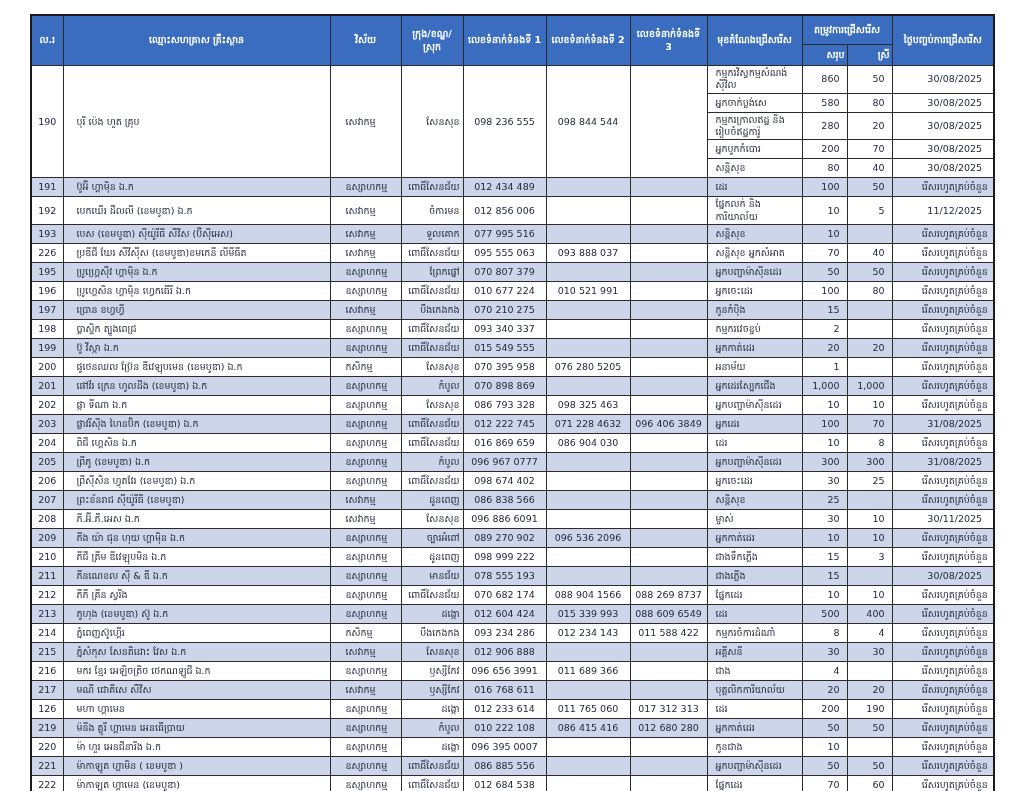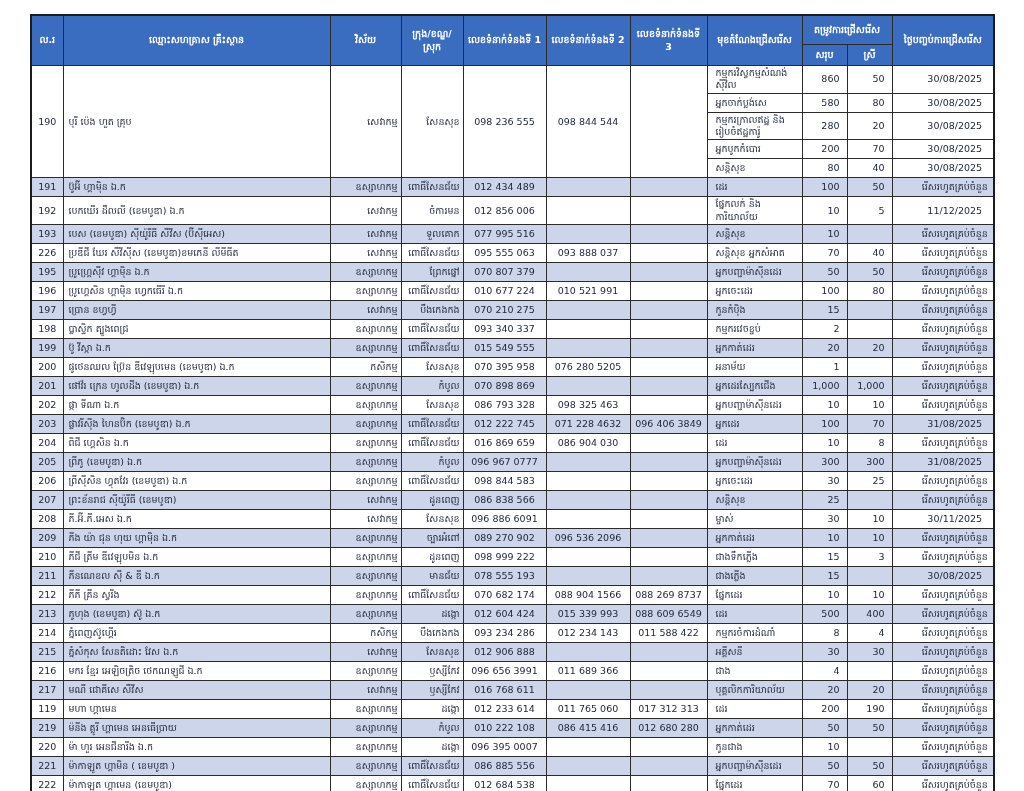--- a/index.html
+++ b/index.html
@@ -29,33 +29,33 @@
     background: #3a6cc0;
     color: #ffffff;
     font-weight: bold;
     font-size: 9.5px;
     padding: 3px 2px;
     line-height: 1.35;
     text-align: center;
     vertical-align: middle;
   }
   thead tr.h1 th { height: 22px; }
-  thead tr.h2 th { height: 14px; }
+  thead tr.h2 th { height: 14px; text-align: right; }
   tbody td {
     padding: 1px 3px;
     height: 16px;
     line-height: 1.3;
     vertical-align: middle;
     background: #ffffff;
     word-wrap: break-word;
   }
   tbody tr.striped td { background: #ccd5ea; }
   td.c-no     { text-align: center; }
-  td.c-name   { text-align: left; padding-left: 5px; }
-  td.c-sector { text-align: right; padding-left: 15px; }
+  td.c-name   { text-align: left; padding-left: 13px; }
+  td.c-sector { text-align: left; padding-left: 15px; }
   td.c-dist   { text-align: right; }
   td.c-phone  { text-align: center; }
   td.c-pos    { text-align: left; padding-left: 8px; }
   td.c-num    { text-align: right; padding-right: 7px; }
   td.c-date   { text-align: center; padding-left: 27px; }
 </style>
 </head>
 <body>
 
 <div class="page">
@@ -322,21 +322,21 @@
           <td class="c-pos">អ្នកបញ្ជាម៉ាស៊ីនដេរ</td>
           <td class="c-num">300</td>
           <td class="c-num">300</td>
           <td class="c-date">31/08/2025</td>
         </tr>
         <tr>
           <td class="c-no">206</td>
           <td class="c-name">ព្រីស៊ីសិន ហ្វុតវែរ (ខេមបូឌា) ឯ.ក</td>
           <td class="c-sector">ឧស្សាហកម្ម</td>
           <td class="c-dist">ពោធិ៍សែនជ័យ</td>
-          <td class="c-phone">098 844 583</td>
+          <td class="c-phone">098 674 402</td>
           <td class="c-phone"></td>
           <td class="c-phone"></td>
           <td class="c-pos">អ្នកចេះដេរ</td>
           <td class="c-num">30</td>
           <td class="c-num">25</td>
           <td class="c-date">រើសរហូតគ្រប់ចំនួន</td>
         </tr>
         <tr class="striped">
           <td class="c-no">207</td>
           <td class="c-name">ព្រះខ័នរាជ ស៊ីយ៉ូរីធី (ខេមបូឌា)</td>
@@ -474,21 +474,21 @@
           <td class="c-dist">ឫស្សីកែវ</td>
           <td class="c-phone">016 768 611</td>
           <td class="c-phone"></td>
           <td class="c-phone"></td>
           <td class="c-pos">បុគ្គលិកការិយាល័យ</td>
           <td class="c-num">20</td>
           <td class="c-num">20</td>
           <td class="c-date">រើសរហូតគ្រប់ចំនួន</td>
         </tr>
         <tr>
-          <td class="c-no">119</td>
+          <td class="c-no">126</td>
           <td class="c-name">មហា ហ្គាមេន</td>
           <td class="c-sector">ឧស្សាហកម្ម</td>
           <td class="c-dist">ដង្កោ</td>
           <td class="c-phone">012 233 614</td>
           <td class="c-phone">011 765 060</td>
           <td class="c-phone">017 312 313</td>
           <td class="c-pos">ដេរ</td>
           <td class="c-num">200</td>
           <td class="c-num">190</td>
           <td class="c-date">រើសរហូតគ្រប់ចំនួន</td>

